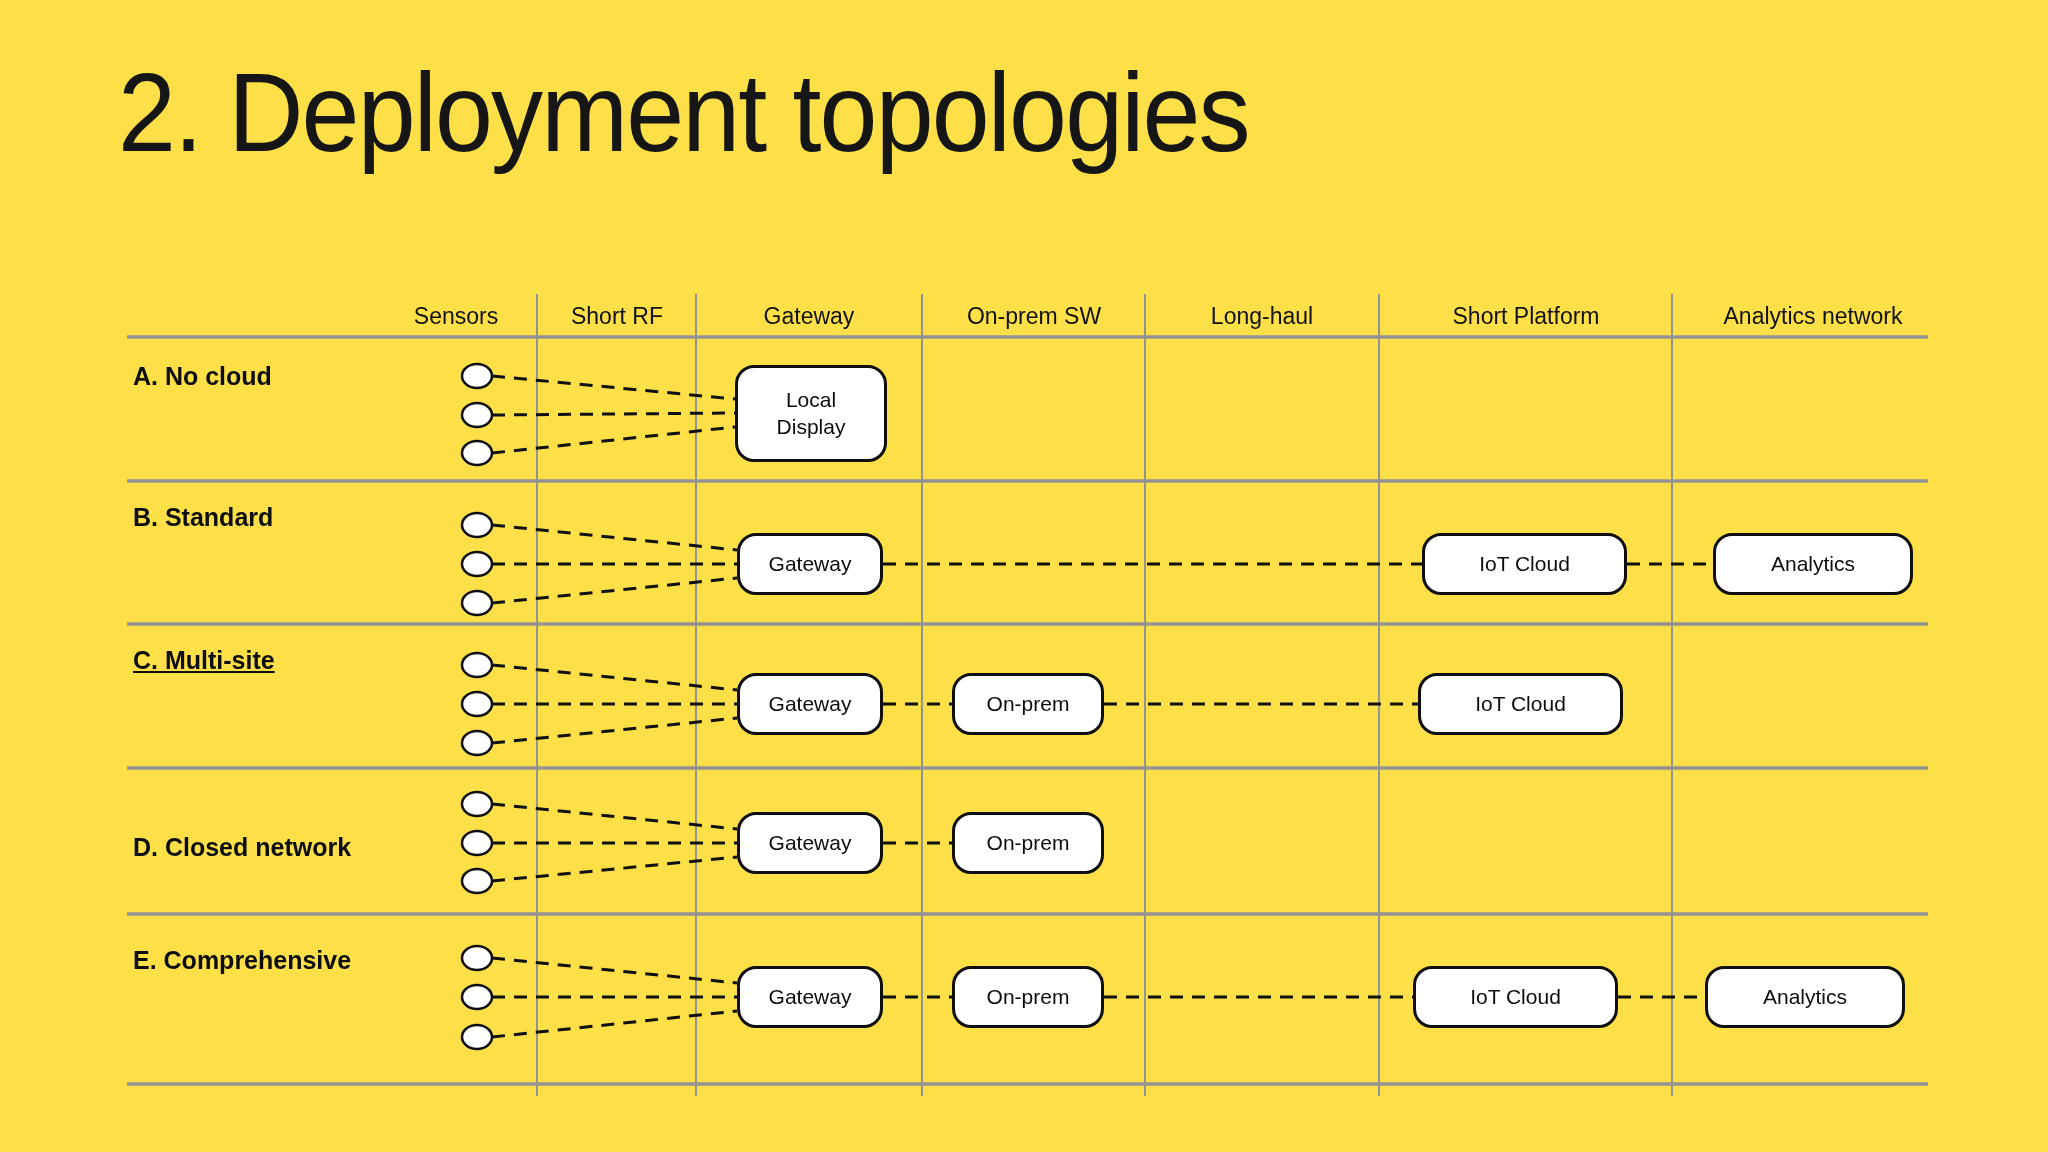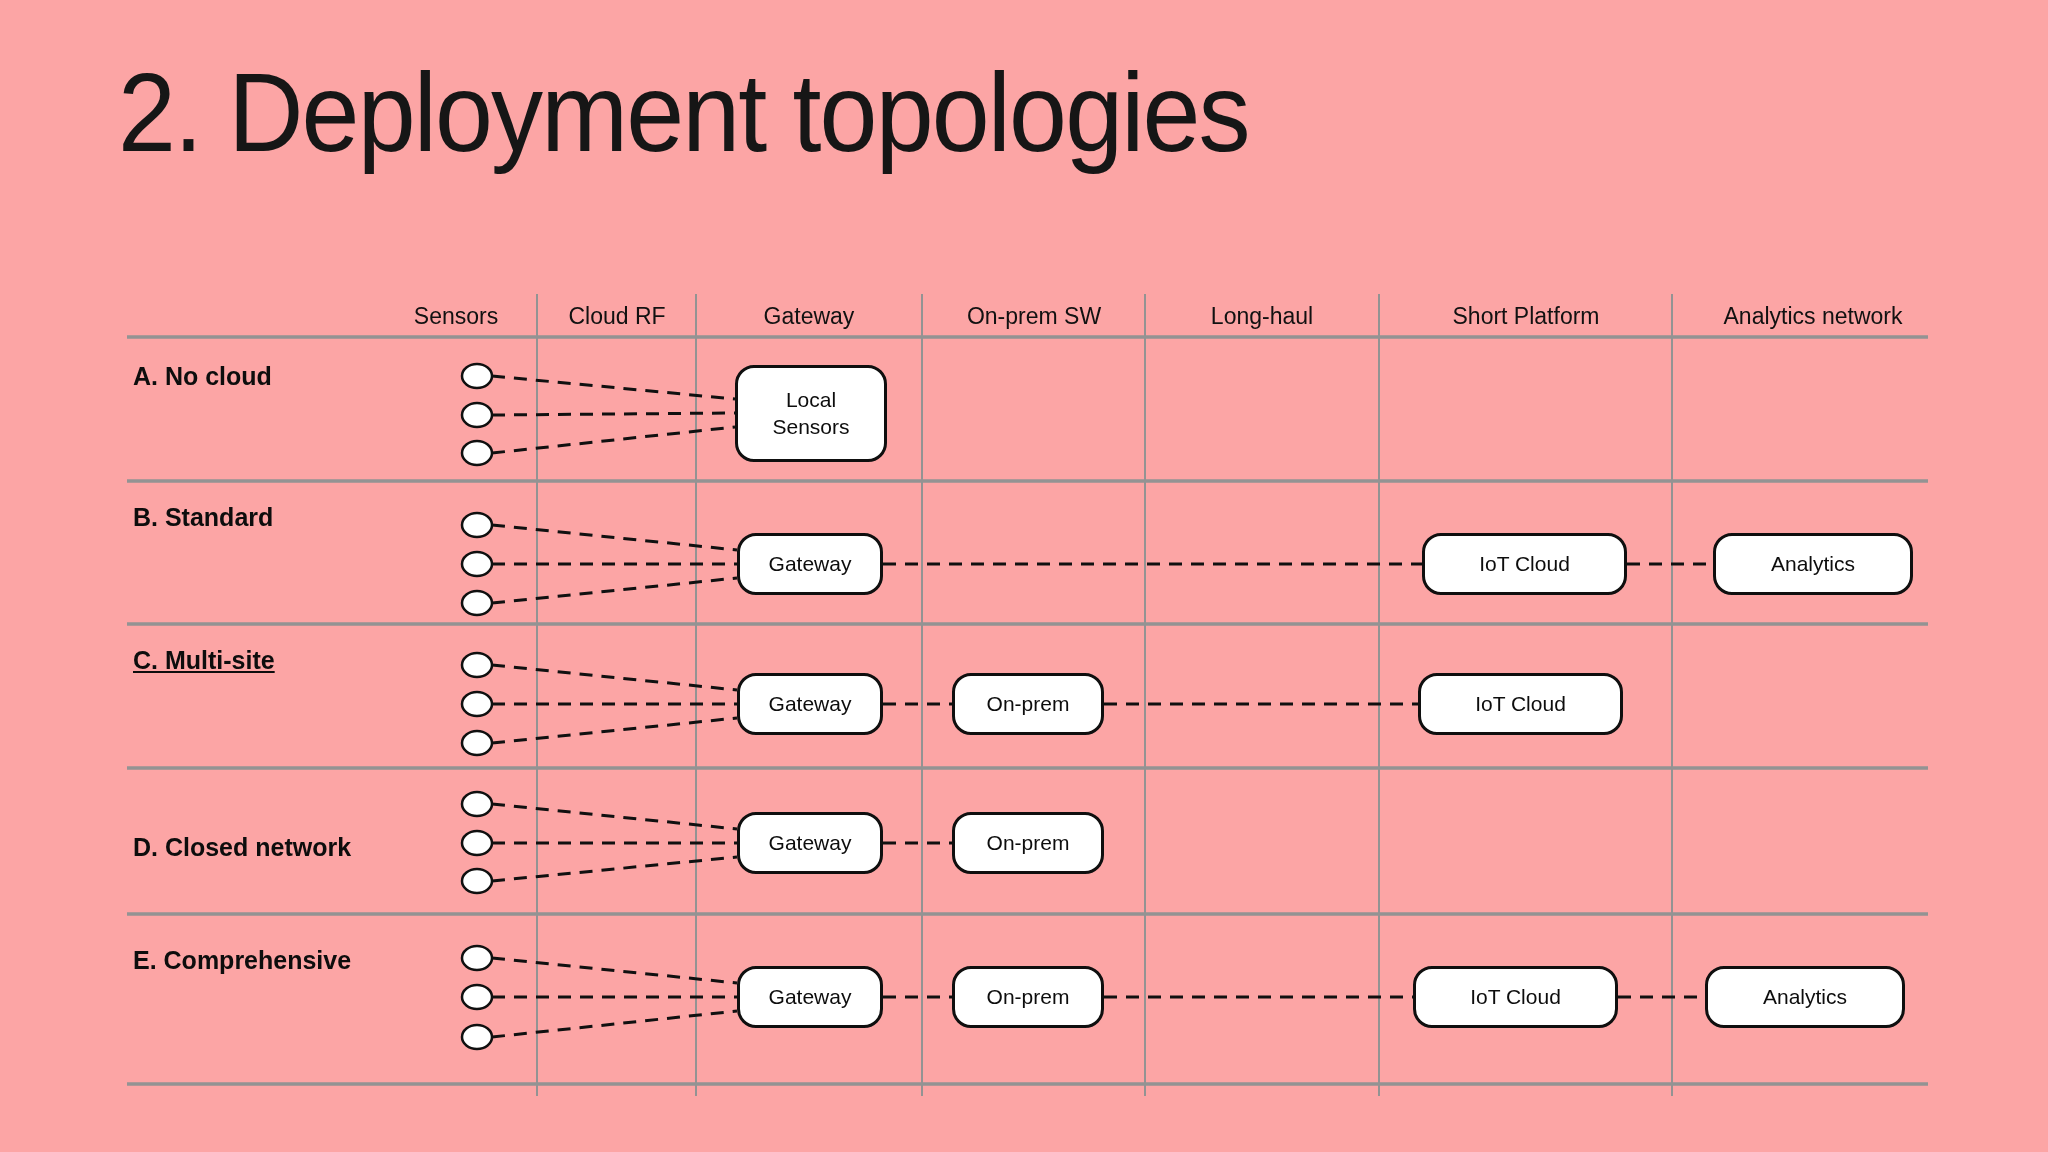--- a/index.html
+++ b/index.html
@@ -1,19 +1,19 @@
 <!DOCTYPE html>
 <html><head>
 <meta charset="utf-8">
 <style>
   html,body{margin:0;padding:0;background:#ffffff;}
   .canvas{
     position:relative;
     width:2048px;height:1152px;
-    background:#fca5a5;
+    background:#fde047;
     font-family:"Liberation Sans","DejaVu Sans",sans-serif;
     color:#111111;
     overflow:hidden;
   }
   .page-title{
     position:absolute;
     left:118px;top:48px;
     margin:0;
     font-size:112px;
     font-weight:200;
@@ -155,35 +155,35 @@
       </g>
       <g>
         <ellipse cx="477" cy="958" rx="15" ry="12"></ellipse>
         <ellipse cx="477" cy="997" rx="15" ry="12"></ellipse>
         <ellipse cx="477" cy="1037" rx="15" ry="12"></ellipse>
       </g>
     </g>
   </svg>
 
   <div class="col-header" style="left:326px;top:303px;text-align:center;">Sensors</div>
-  <div class="col-header" style="left:487px;top:303px;">Cloud RF</div>
+  <div class="col-header" style="left:487px;top:303px;">Short RF</div>
   <div class="col-header" style="left:679px;top:303px;">Gateway</div>
   <div class="col-header" style="left:904px;top:303px;">On-prem SW</div>
   <div class="col-header" style="left:1132px;top:303px;">Long-haul</div>
   <div class="col-header" style="left:1396px;top:303px;">Short Platform</div>
   <div class="col-header" style="left:1683px;top:303px;">Analytics network</div>
 
   <div class="row-label" style="top:362px;">A. No cloud</div>
   <div class="row-label" style="top:503px;">B. Standard</div>
   <div class="row-label" style="top:646px;text-decoration:underline;">C. Multi-site</div>
   <div class="row-label" style="top:833px;">D. Closed network</div>
   <div class="row-label" style="top:946px;">E. Comprehensive</div>
 
   <div class="node node--tall" style="left:735px;top:365px;width:152px;height:97px;">
-    <span class="node-label">Local Sensors</span>
+    <span class="node-label">Local Display</span>
   </div>
 
   <div class="node" style="left:737px;top:533px;width:146px;height:62px;">
     <span class="node-label">Gateway</span>
   </div>
   <div class="node" style="left:1422px;top:533px;width:205px;height:62px;">
     <span class="node-label">IoT Cloud</span>
   </div>
   <div class="node" style="left:1713px;top:533px;width:200px;height:62px;">
     <span class="node-label">Analytics</span>

